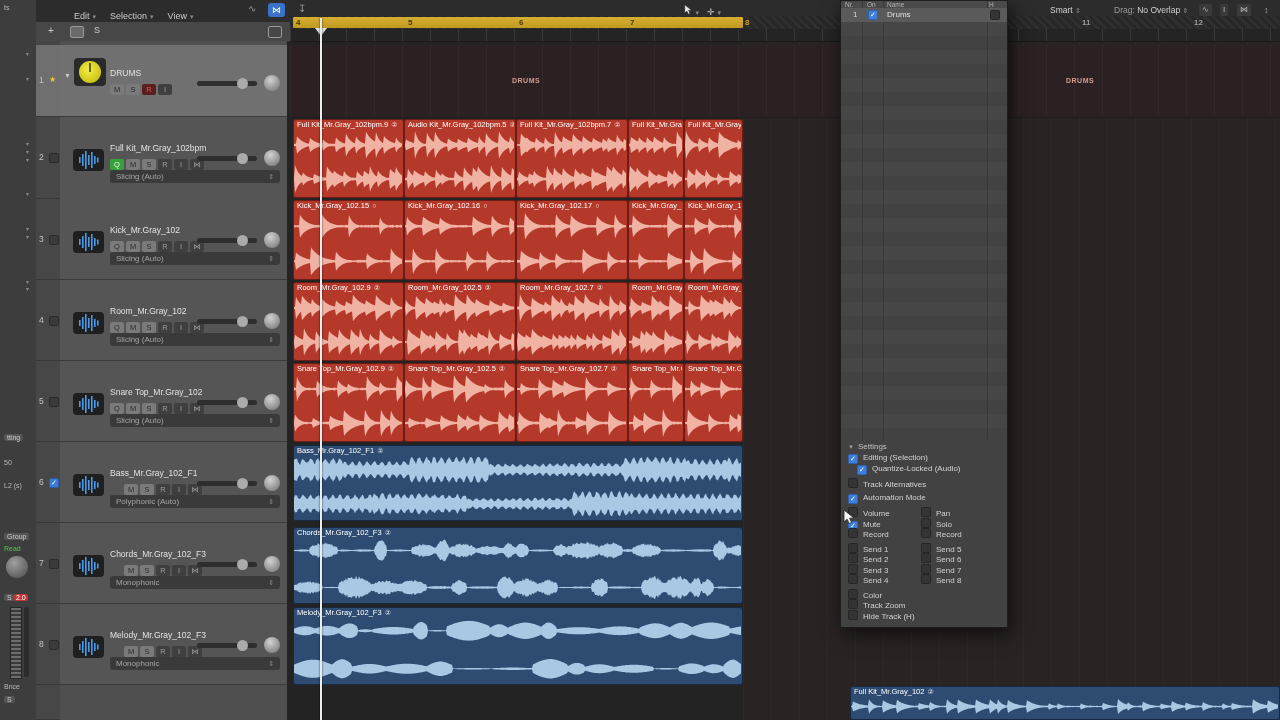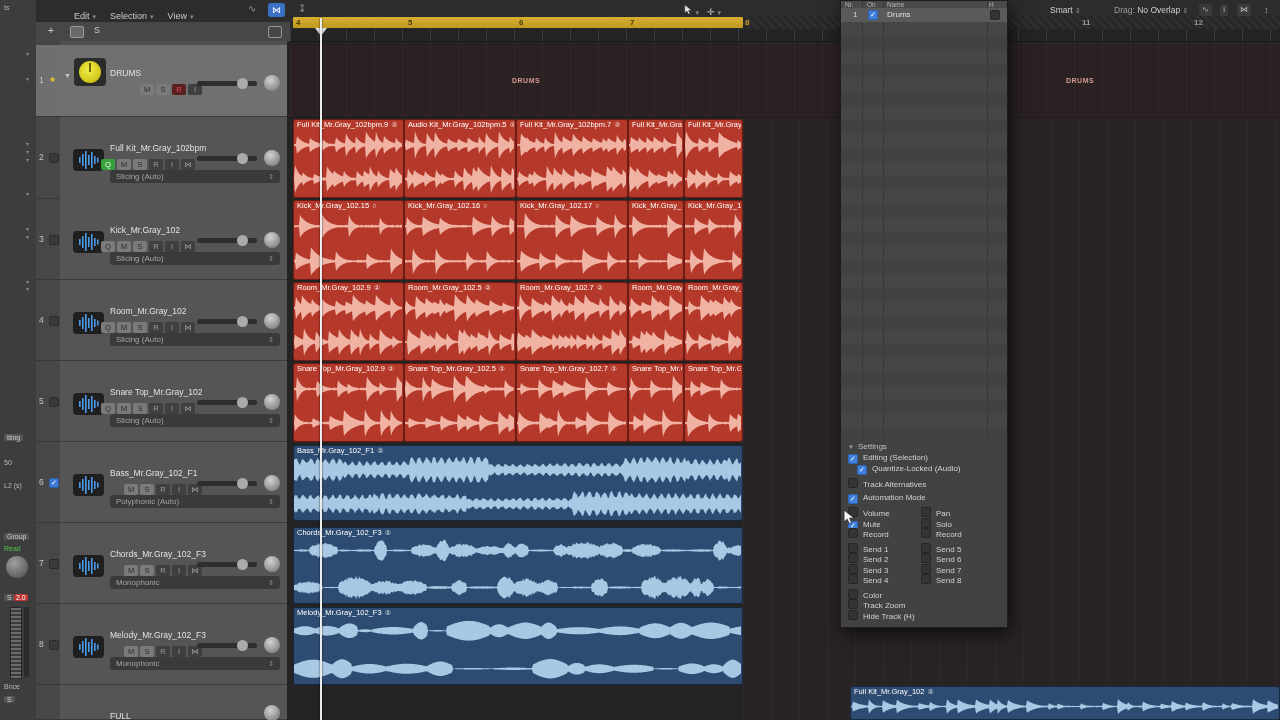--- a/index.html
+++ b/index.html
@@ -42,21 +42,21 @@
   .numrow{position:absolute;left:0;width:24px;box-sizing:border-box;border-bottom:1px solid #383838;background:#474747;}
   .numrow.sel{background:#6f6f6f;}
   .numrow .num{position:absolute;left:3px;color:#c5c5c5;font-size:8.5px;}
   .numrow .star{position:absolute;left:13px;color:#e8c832;font-size:8px;}
   .ncb{position:absolute;left:13px;width:8px;height:8px;background:#3a3a3a;border:1px solid #2b2b2b;border-radius:2px;}
   .ncb.on{background:#3b7bd6;border-color:#2a5ea8;color:#fff;font-size:7px;line-height:8px;text-align:center;}
   #headers{left:60px;top:41px;width:227px;height:679px;background:#4f4f4f;}
   .trackrow{position:absolute;left:0;width:227px;background:#555;box-sizing:border-box;border-bottom:1px solid #3b3b3b;}
   .trackrow.sel{background:#707070;}
   .t-name{position:absolute;left:50px;color:#e2e2e2;font-size:8.5px;white-space:nowrap;overflow:hidden;max-width:150px;}
-  .t-btns{position:absolute;left:41px;white-space:nowrap;}
+  .t-btns{position:absolute;left:50px;white-space:nowrap;}
   .tbtn{display:inline-block;height:11px;min-width:12px;border-radius:2px;font-size:7.5px;line-height:11px;
         text-align:center;color:#2d2d2d;background:#7a7a7a;margin-right:2px;padding:0 1px;}
   .tbtn.dim{background:#3f3f3f;color:#9c9c9c;}
   .tbtn.rec{background:#5a2020;color:#e05050;}
   .tbtn.q-on{background:#36a13d;color:#eaffea;}
   .slider{position:absolute;height:5px;border-radius:3px;background:#2e2e2e;width:60px;}
   .slider .thumb{position:absolute;width:11px;height:11px;border-radius:50%;background:#ababab;top:-3px;}
   .knob{position:absolute;width:16px;height:16px;border-radius:50%;
         background:radial-gradient(circle at 40% 32%,#d2d2d2,#8a8a8a 72%);}
   .dropdown{position:absolute;left:50px;right:7px;height:13px;background:#3a3a3a;border-radius:3px;
@@ -544,21 +544,21 @@
       </div>
       <div class="numrow" style="top: 644px; height: 35px;"></div>
     </div>
   <div class="abs" id="headers">
       <div class="trackrow sel" style="top: 4px; height: 72px;">
         <span class="disclose" style="left: 4px; top: 27px;">▼</span>
         <div class="iconbox" style="left: 14px; top: 13px; width: 32px; height: 28px; background: rgb(42, 42, 42);">
           <div class="stackknob" style="left: 5px; top: 3px; width: 22px; height: 22px;"></div>
         </div>
         <div class="t-name" style="top: 23px;">DRUMS</div>
-        <div class="t-btns" style="top: 33px; left: 80px;"><span class="tbtn ">M</span><span class="tbtn ">S</span><span class="tbtn rec">R</span><span class="tbtn dim">I</span></div>
+        <div class="t-btns" style="top: 33px; left: 50px;"><span class="tbtn ">M</span><span class="tbtn ">S</span><span class="tbtn rec">R</span><span class="tbtn dim">I</span></div>
         <div class="slider" style="left: 137px; top: 36px;">
           <div class="thumb" style="left: 40px;"></div>
         </div>
         <div class="knob" style="left: 204px; top: 30px;"></div>
       </div>
       <div class="trackrow" style="top: 76px; height: 86px;">
         <div class="iconbox" style="left: 13px; top: 32px; width: 31px; height: 22px;"><svg width="31" height="22" viewBox="0 0 31 22">
             <rect x="6" y="8" width="1.6" height="6" fill="#4a9ae8"></rect>
             <rect x="9" y="5" width="1.6" height="12" fill="#4a9ae8"></rect>
             <rect x="12" y="2" width="1.6" height="18" fill="#4a9ae8"></rect>
@@ -675,24 +675,20 @@
             <rect x="21" y="7" width="1.6" height="8" fill="#4a9ae8"></rect>
             <rect x="24" y="8.5" width="1.6" height="5" fill="#4a9ae8"></rect>
           </svg></div>
         <div class="t-name" style="top: 26px;">Melody_Mr.Gray_102_F3</div>
         <div class="t-btns" style="top: 36px; left: 64px;"><span class="tbtn ">M</span><span class="tbtn ">S</span><span class="tbtn dim">R</span><span class="tbtn dim">I</span><span class="tbtn dim">⋈</span></div>
         <div class="slider" style="left: 137px; top: 39px;">
           <div class="thumb" style="left: 40px;"></div>
         </div>
         <div class="knob" style="left: 204px; top: 33px;"></div>
         <div class="dropdown" style="top: 53px;"><span>Monophonic</span><span class="ud">⇕</span></div>
-      </div>
-      <div class="trackrow" style="top: 644px; height: 35px;">
-        <div class="t-name" style="top: 26px;">FULL</div>
-        <div class="knob" style="left: 204px; top: 20px;"></div>
       </div>
     </div>
 
   <div class="abs" id="popup">
     <div id="pop-cols">
         <span class="pcol" style="left: 4px;">Nr.</span>
         <span class="pcol" style="left: 26px;">On</span>
         <span class="pcol" style="left: 46px;">Name</span>
         <span class="pcol" style="left: 148px;">H</span>
       </div>

